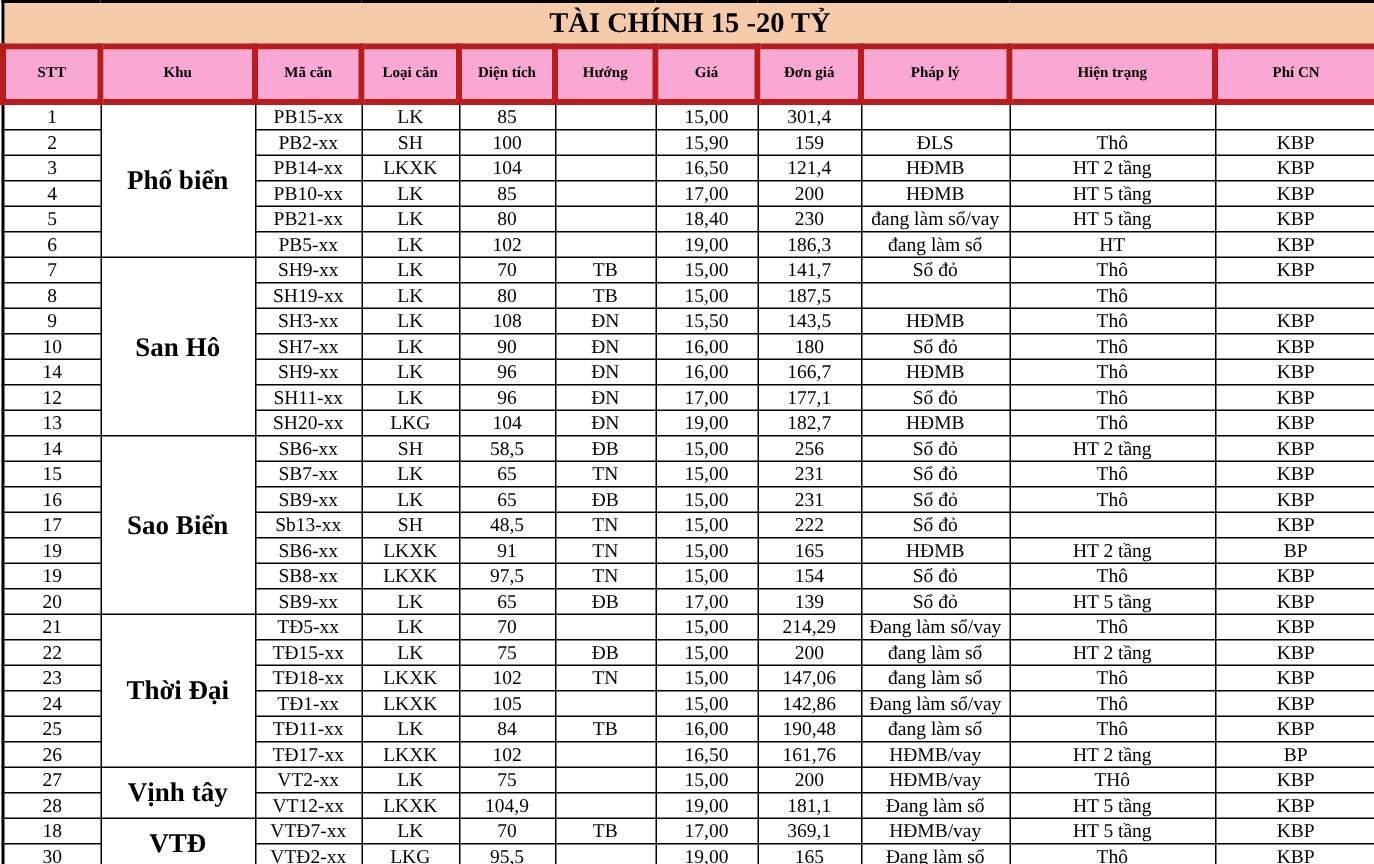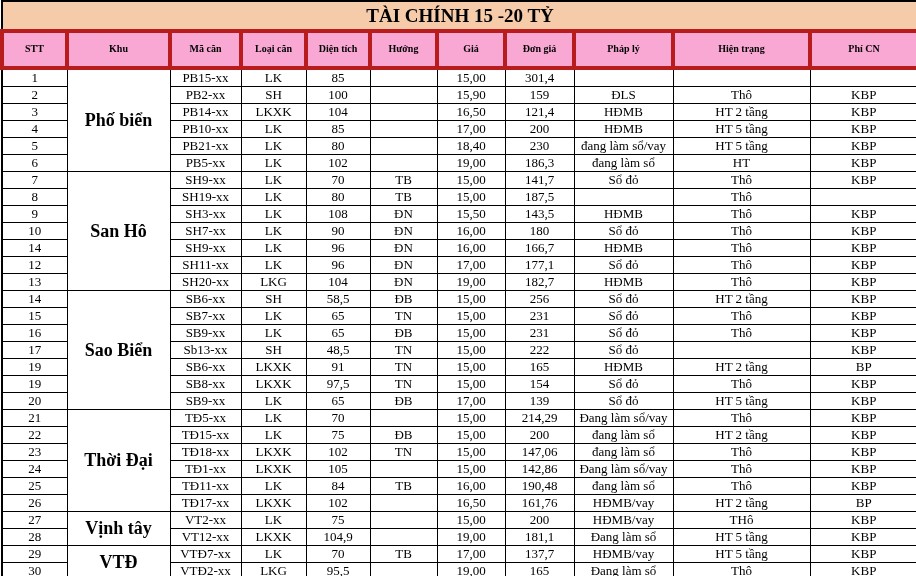--- a/index.html
+++ b/index.html
@@ -428,28 +428,28 @@
           <td>LKXK</td>
           <td>104,9</td>
           <td></td>
           <td>19,00</td>
           <td>181,1</td>
           <td>Đang làm sổ</td>
           <td>HT 5 tầng</td>
           <td>KBP</td>
         </tr>
         <tr class="data-row">
-          <td>29</td>
+          <td>18</td>
           <td class="group" rowspan="2">VTĐ</td>
           <td>VTĐ7-xx</td>
           <td>LK</td>
           <td>70</td>
           <td>TB</td>
           <td>17,00</td>
-          <td>137,7</td>
+          <td>369,1</td>
           <td>HĐMB/vay</td>
           <td>HT 5 tầng</td>
           <td>KBP</td>
         </tr>
         <tr class="data-row">
           <td>30</td>
           <td>VTĐ2-xx</td>
           <td>LKG</td>
           <td>95,5</td>
           <td></td>

